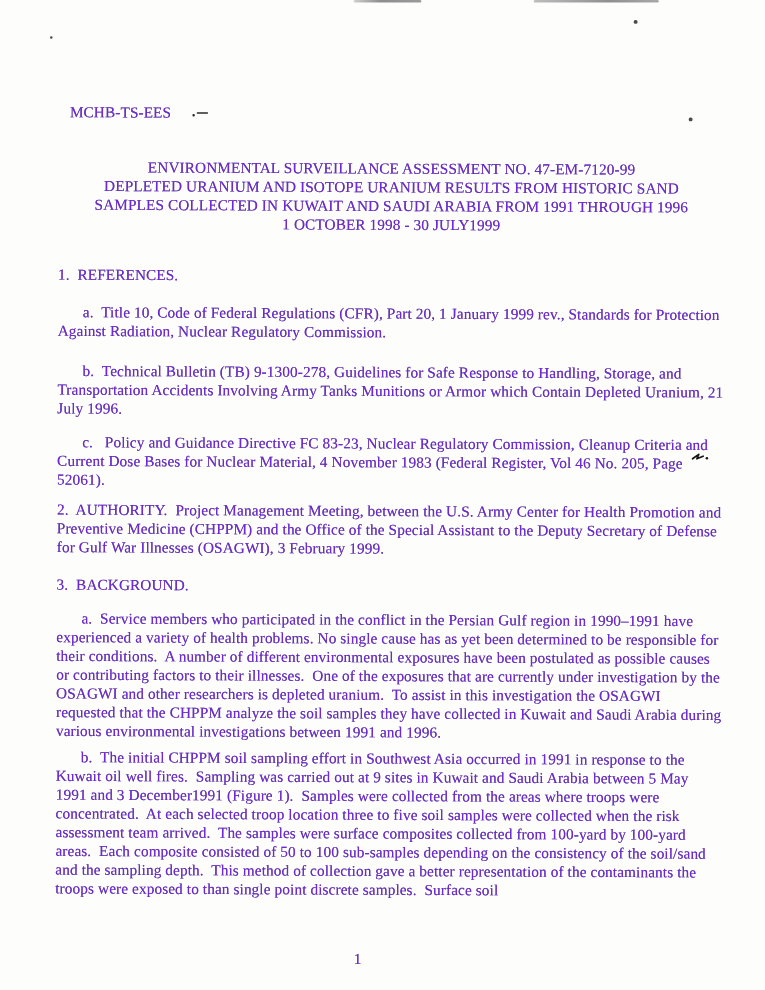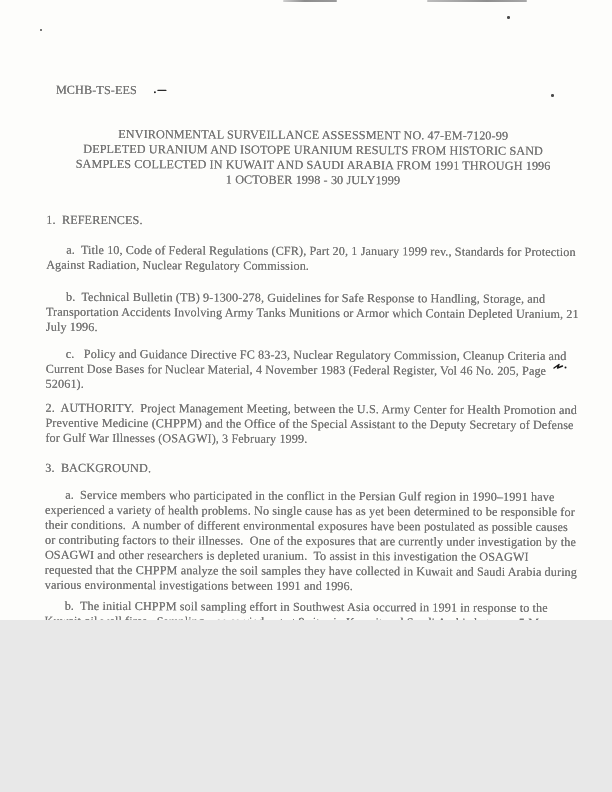--- a/index.html
+++ b/index.html
@@ -1,22 +1,22 @@
 <!DOCTYPE html>
 <html><head>
 <meta charset="utf-8">
 <style>
   html,body{margin:0;padding:0;background:#e8e8e8;}
   .page{
     position:relative;
-    width:612px;height:620px;
+    width:612px;height:792px;
     background:#fdfdfb;
     overflow:hidden;
     font-family:"Liberation Serif","DejaVu Serif",serif;
-    color:#737373;
+    color:#6d28d9;
   }
   .content{
     position:absolute;
     left:44px; top:0; width:533px;
     transform:rotate(0.25deg);
     transform-origin:300px 760px;
     font-size:12.2px;
     line-height:15px;
     letter-spacing:0.1px;
     text-shadow:0 0 0.35px rgba(10,10,10,0.55);

